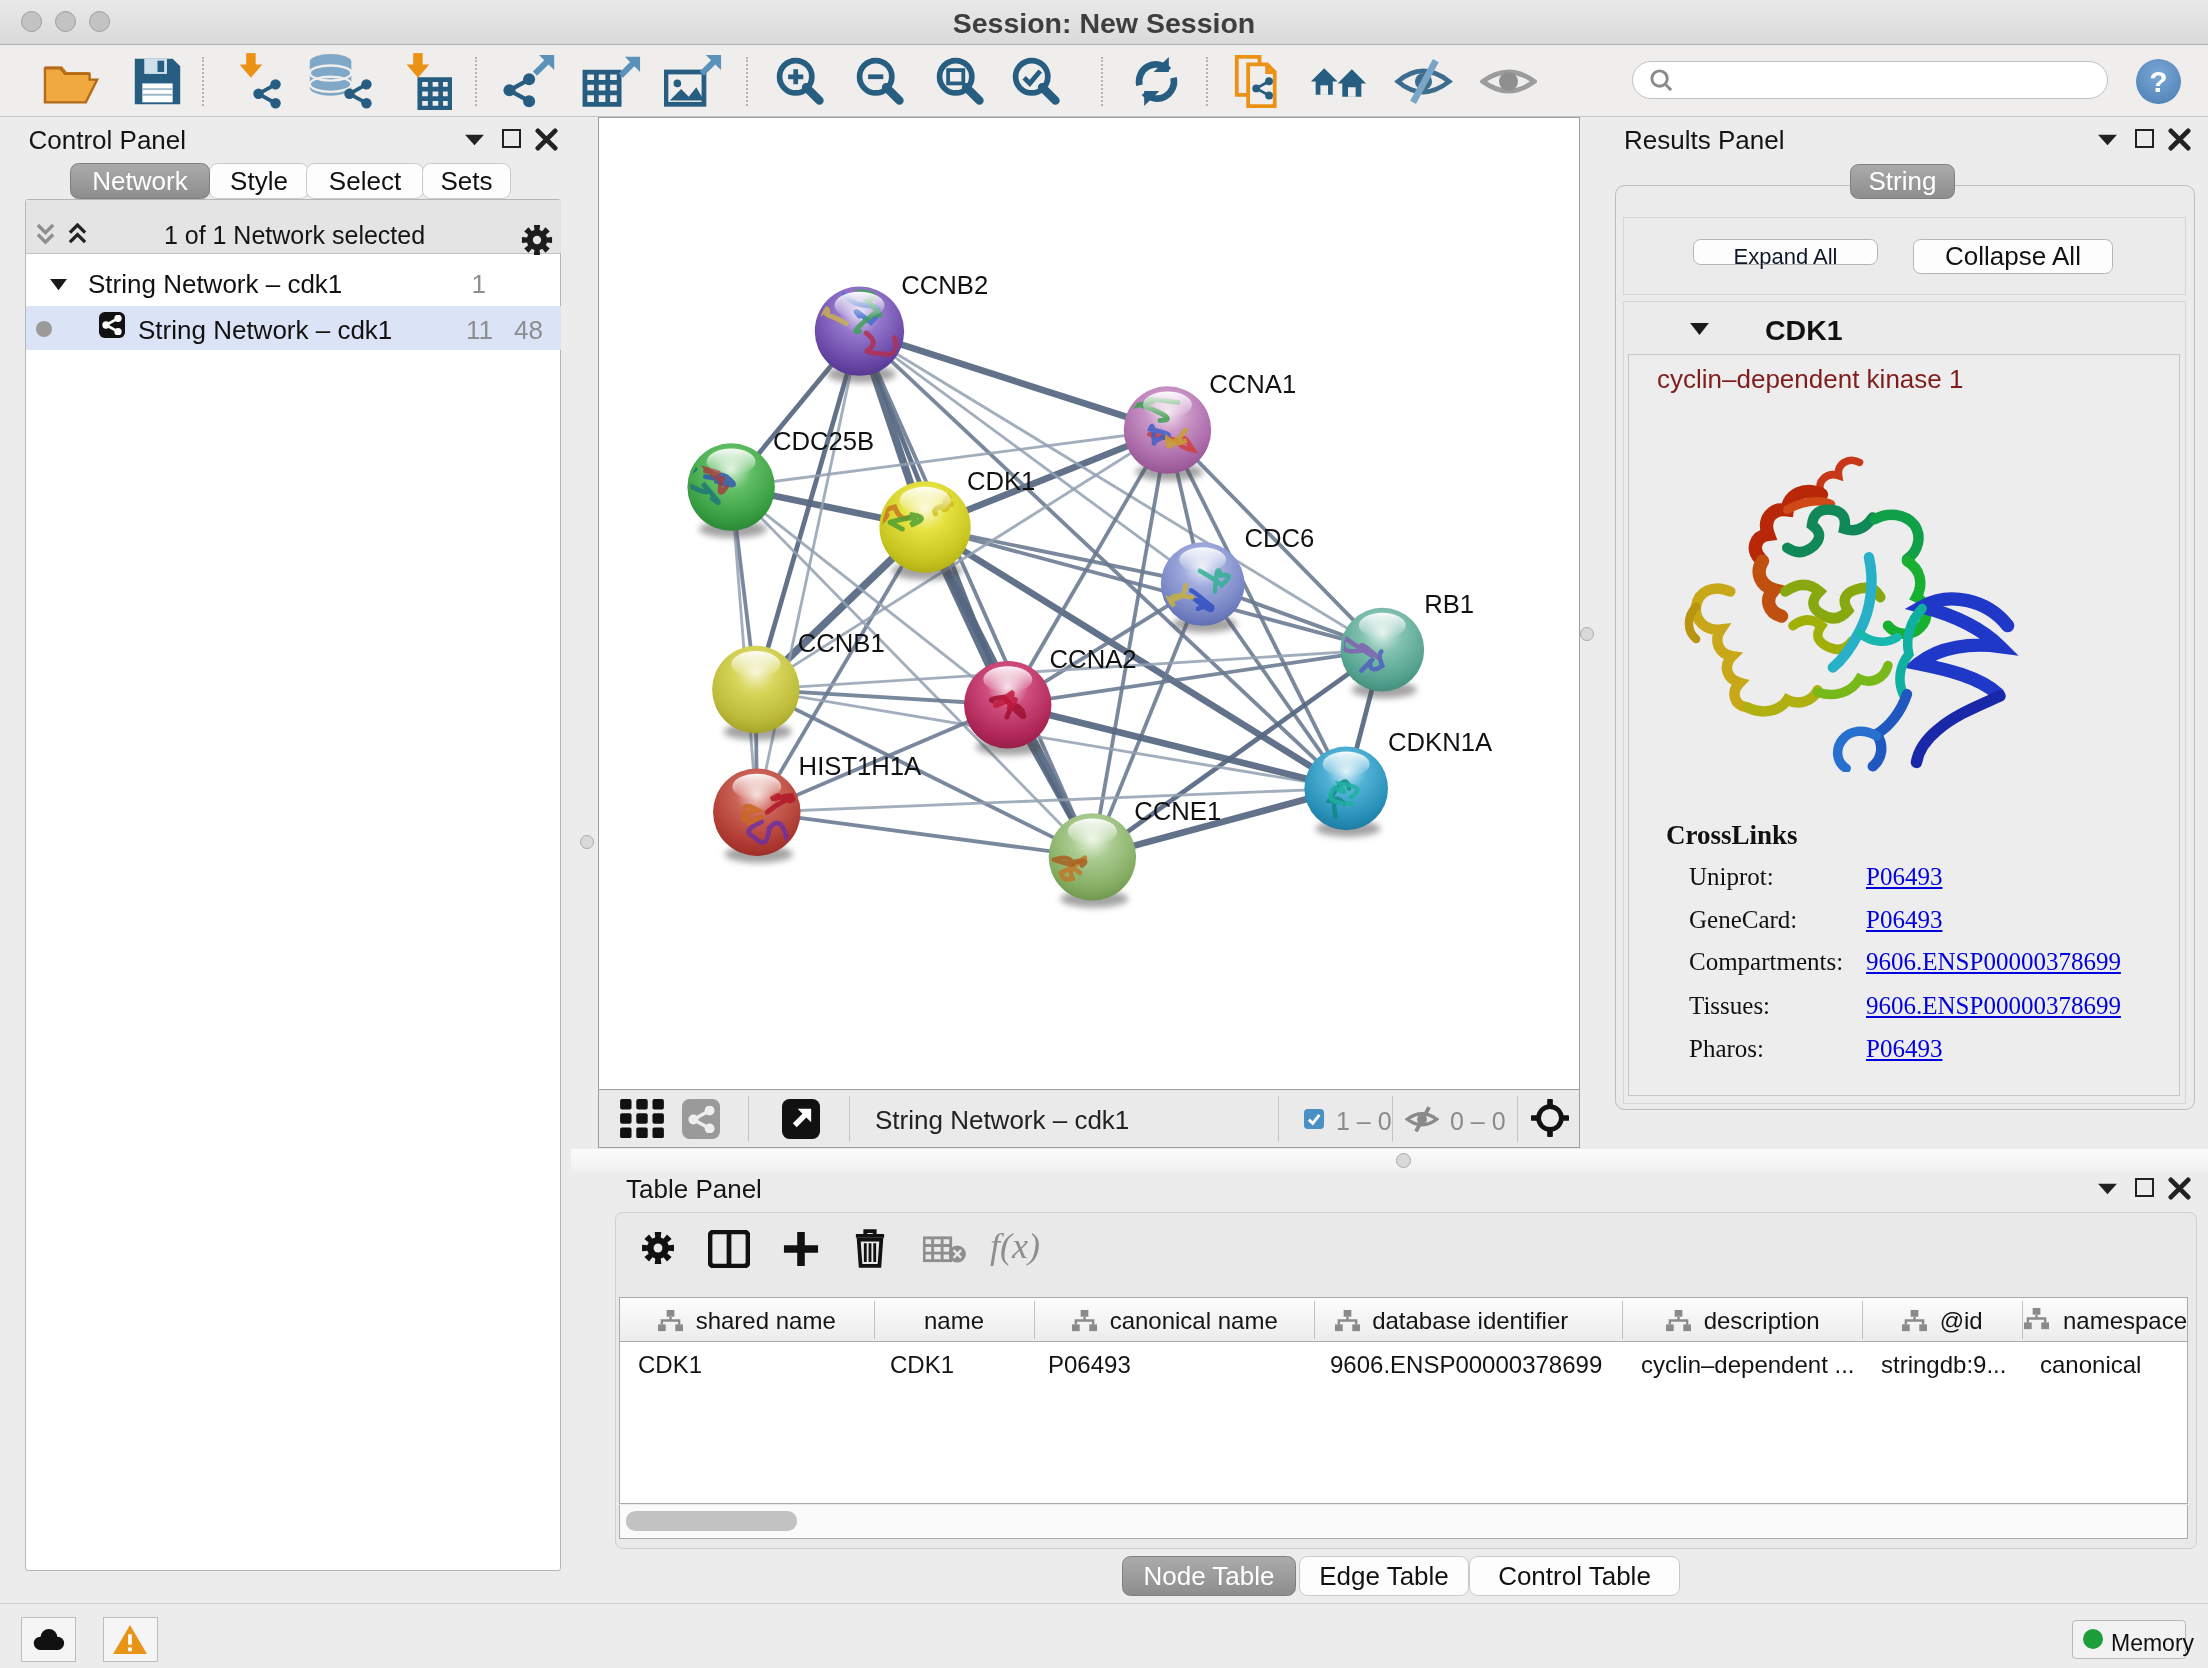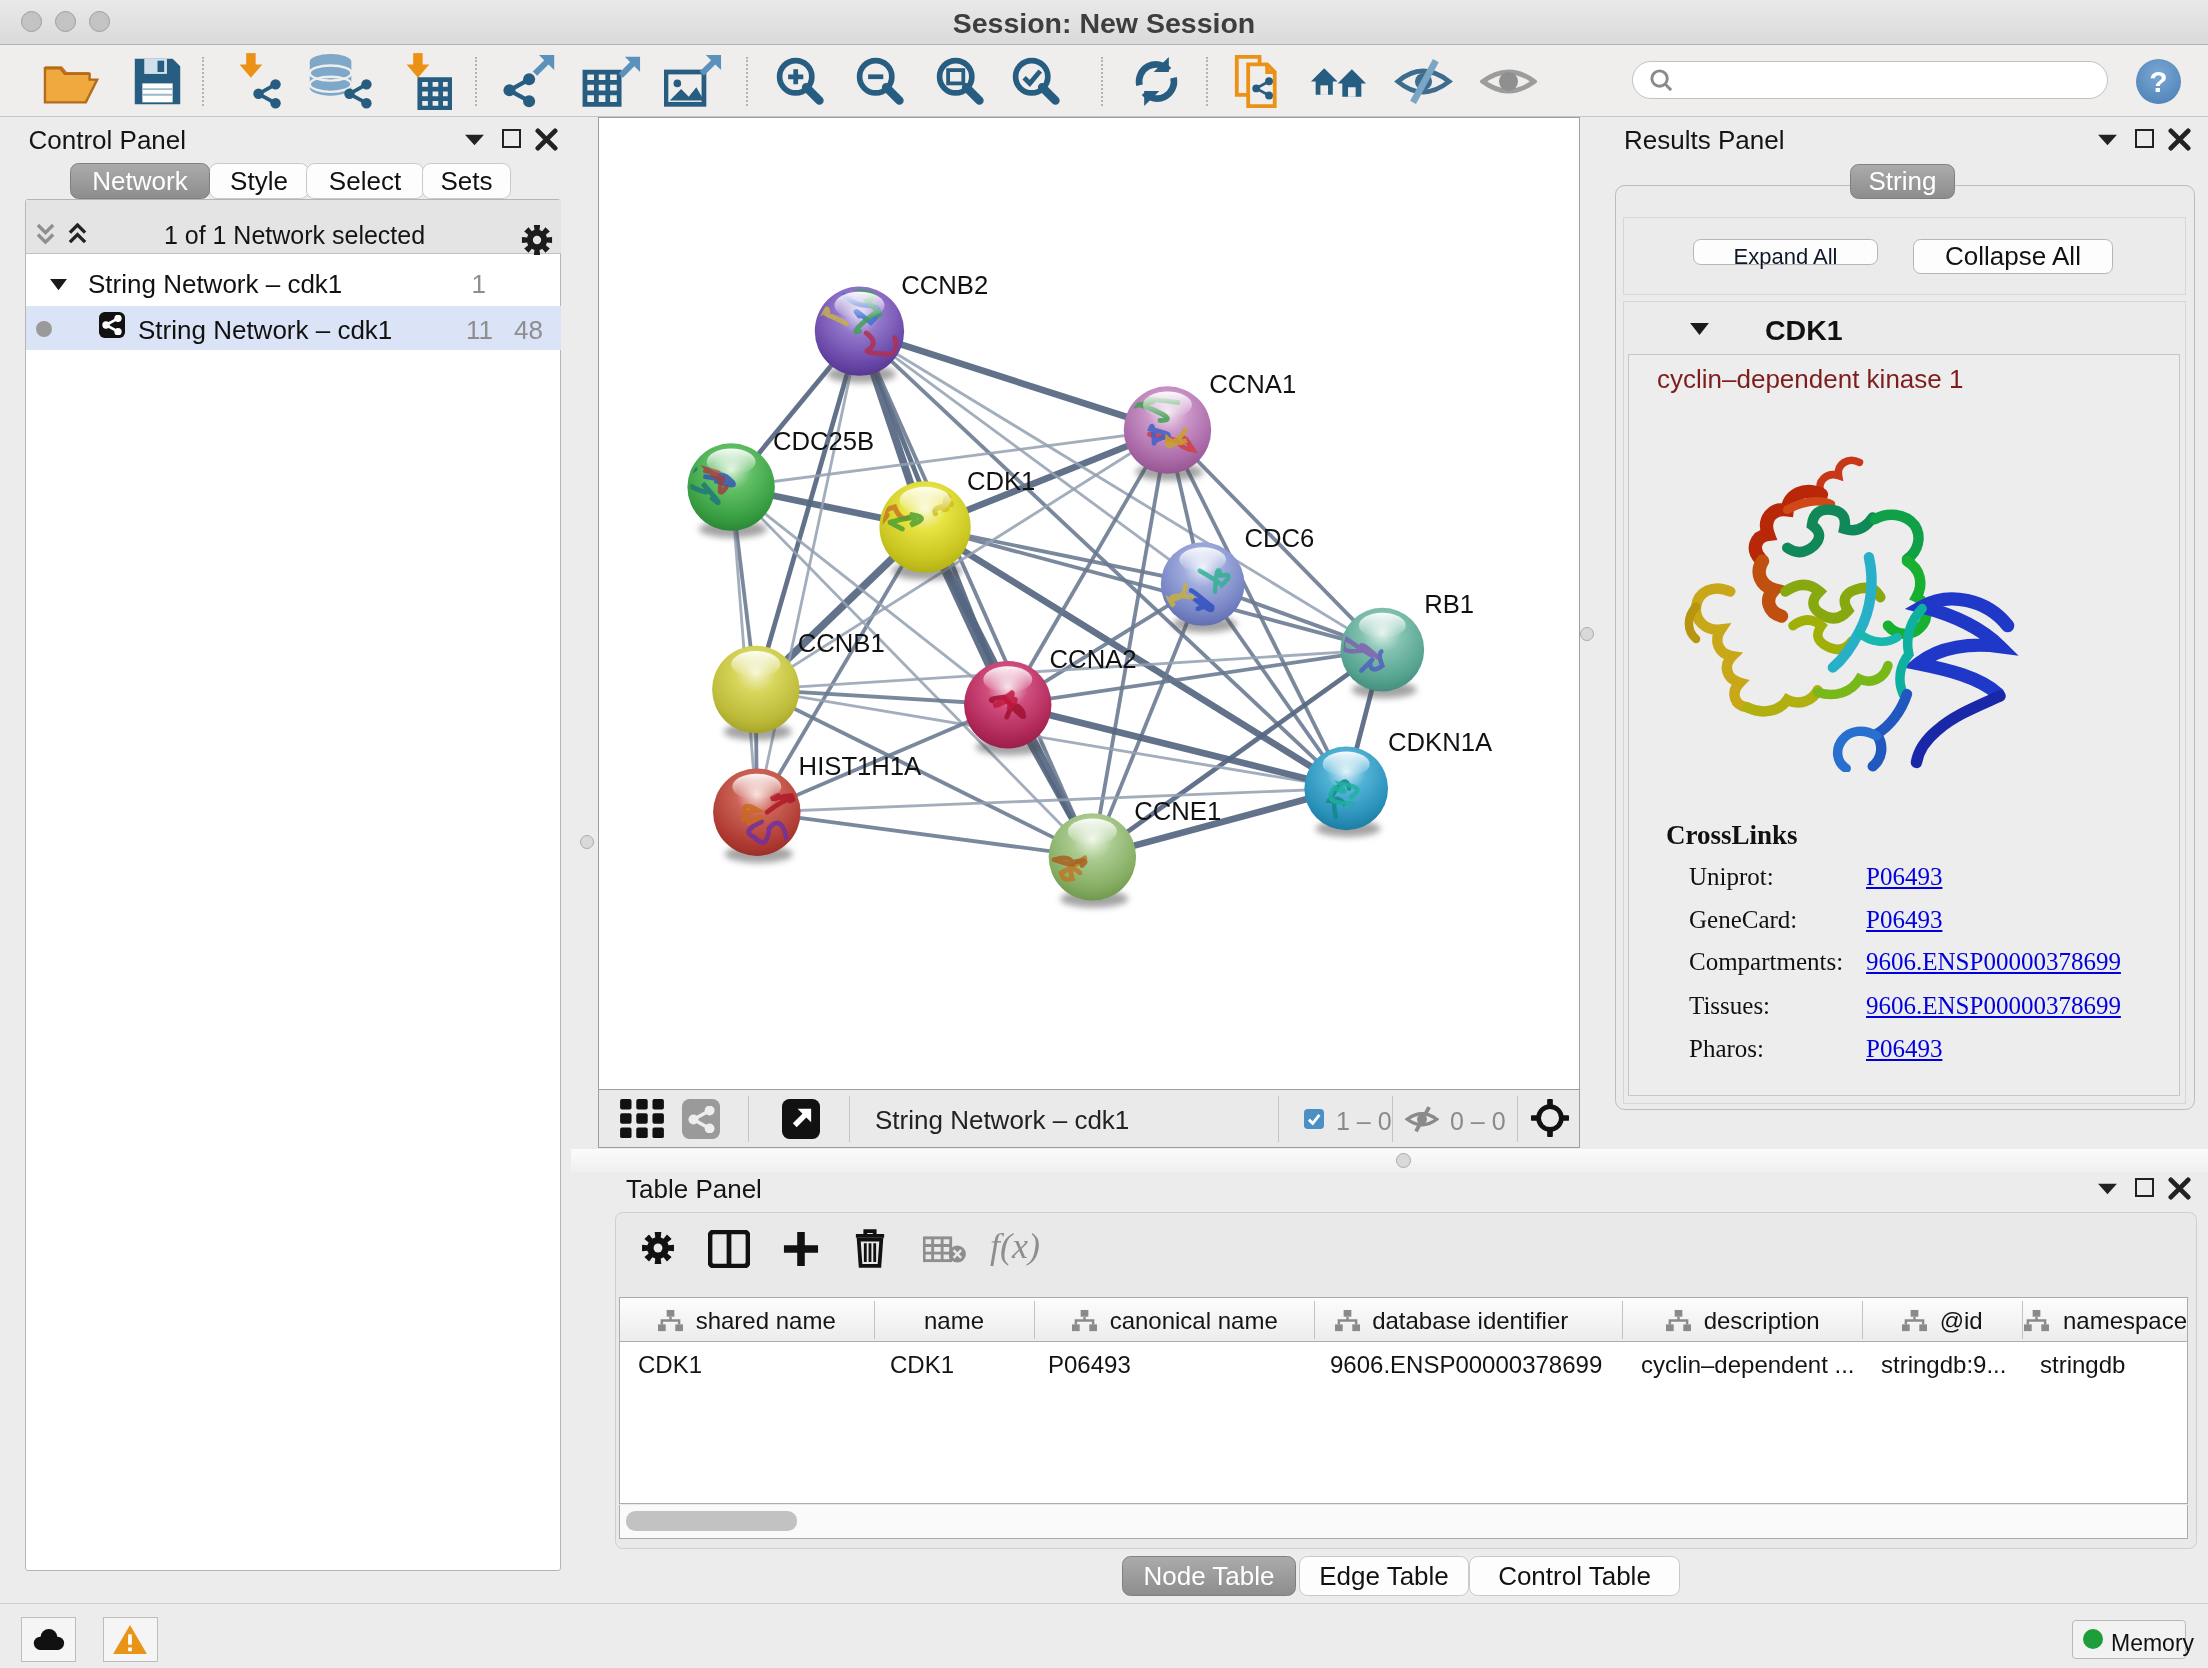--- a/index.html
+++ b/index.html
@@ -690,38 +690,38 @@
     <svg width="27" height="25" viewBox="0 0 28 26">
       <g fill="#8a8a8a">
         <rect x="10" y="1" width="8" height="7"></rect>
         <rect x="1" y="16" width="8" height="7"></rect>
         <rect x="19" y="16" width="8" height="7"></rect>
         <path d="M14 8 v4 M5 16 v-4 h18 v4" stroke="#8a8a8a" stroke-width="2.5" fill="none"></path>
       </g>
     </svg>
     <span>@id</span>
   </div>
-<div class="abs" style="left:2022px;top:1307px;width:166px;display:flex;justify-content:center;align-items:center;gap:13px;font-size:24px;color:#141414;overflow:hidden">
+<div class="abs" style="left:2022px;top:1307px;width:166px;display:flex;justify-content:center;align-items:flex-start;gap:13px;font-size:24px;color:#141414;overflow:hidden">
     <svg width="27" height="25" viewBox="0 0 28 26">
       <g fill="#8a8a8a">
         <rect x="10" y="1" width="8" height="7"></rect>
         <rect x="1" y="16" width="8" height="7"></rect>
         <rect x="19" y="16" width="8" height="7"></rect>
         <path d="M14 8 v4 M5 16 v-4 h18 v4" stroke="#8a8a8a" stroke-width="2.5" fill="none"></path>
       </g>
     </svg>
     <span>namespace</span>
   </div>
 <div class="abs" style="left:638px;top:1351px;font-size:24px;color:#141414">CDK1</div>
 <div class="abs" style="left:890px;top:1351px;font-size:24px;color:#141414">CDK1</div>
 <div class="abs" style="left:1048px;top:1351px;font-size:24px;color:#141414">P06493</div>
 <div class="abs" style="left:1330px;top:1351px;font-size:24px;color:#141414">9606.ENSP00000378699</div>
 <div class="abs" style="left:1641px;top:1351px;font-size:24px;color:#141414">cyclin–dependent ...</div>
 <div class="abs" style="left:1881px;top:1351px;font-size:24px;color:#141414">stringdb:9...</div>
-<div class="abs" style="left:2040px;top:1351px;font-size:24px;color:#141414">stringdb</div>
+<div class="abs" style="left:2040px;top:1351px;font-size:24px;color:#141414">canonical</div>
 <div class="abs" style="left:619px;top:1505px;width:1569px;height:34px;background:#fafafa;border:1px solid #ababab;border-top:none"></div>
 <div class="abs" style="left:626px;top:1511px;width:171px;height:20px;background:#c2c2c2;border-radius:9.5px"></div>
 <div class="abs" style="left:1122px;top:1556px;width:174px;height:40px;background:linear-gradient(#ababab,#8d8d8d);border:1px solid #7f7f7f;border-radius:8.6px;color:#fff;font-size:26px;text-align:center;line-height:38px;z-index:3">Node Table</div>
 <div class="abs" style="left:1299px;top:1556px;width:170px;height:40px;background:#fdfdfd;border:1px solid #c9c9c9;border-radius:8.6px;color:#111;font-size:26px;text-align:center;line-height:38px;z-index:2">Edge Table</div>
 <div class="abs" style="left:1469px;top:1556px;width:211px;height:40px;background:#fdfdfd;border:1px solid #c9c9c9;border-radius:8.6px;color:#111;font-size:26px;text-align:center;line-height:38px;z-index:2">Control Table</div>
 <div class="abs" style="left:0;top:1603px;width:2208px;height:66px;background:#ececec;border-top:1px solid #d0d0d0"></div>
 <div class="abs" style="left:21px;top:1617px;width:55px;height:45px;background:#f5f5f5;border:1px solid #bdbdbd"></div>
 <svg class="abs" style="left:30px;top:1626px" width="36" height="27" viewBox="0 0 38 28">
     <g fill="#111">
       <circle cx="11" cy="18" r="7"></circle>

